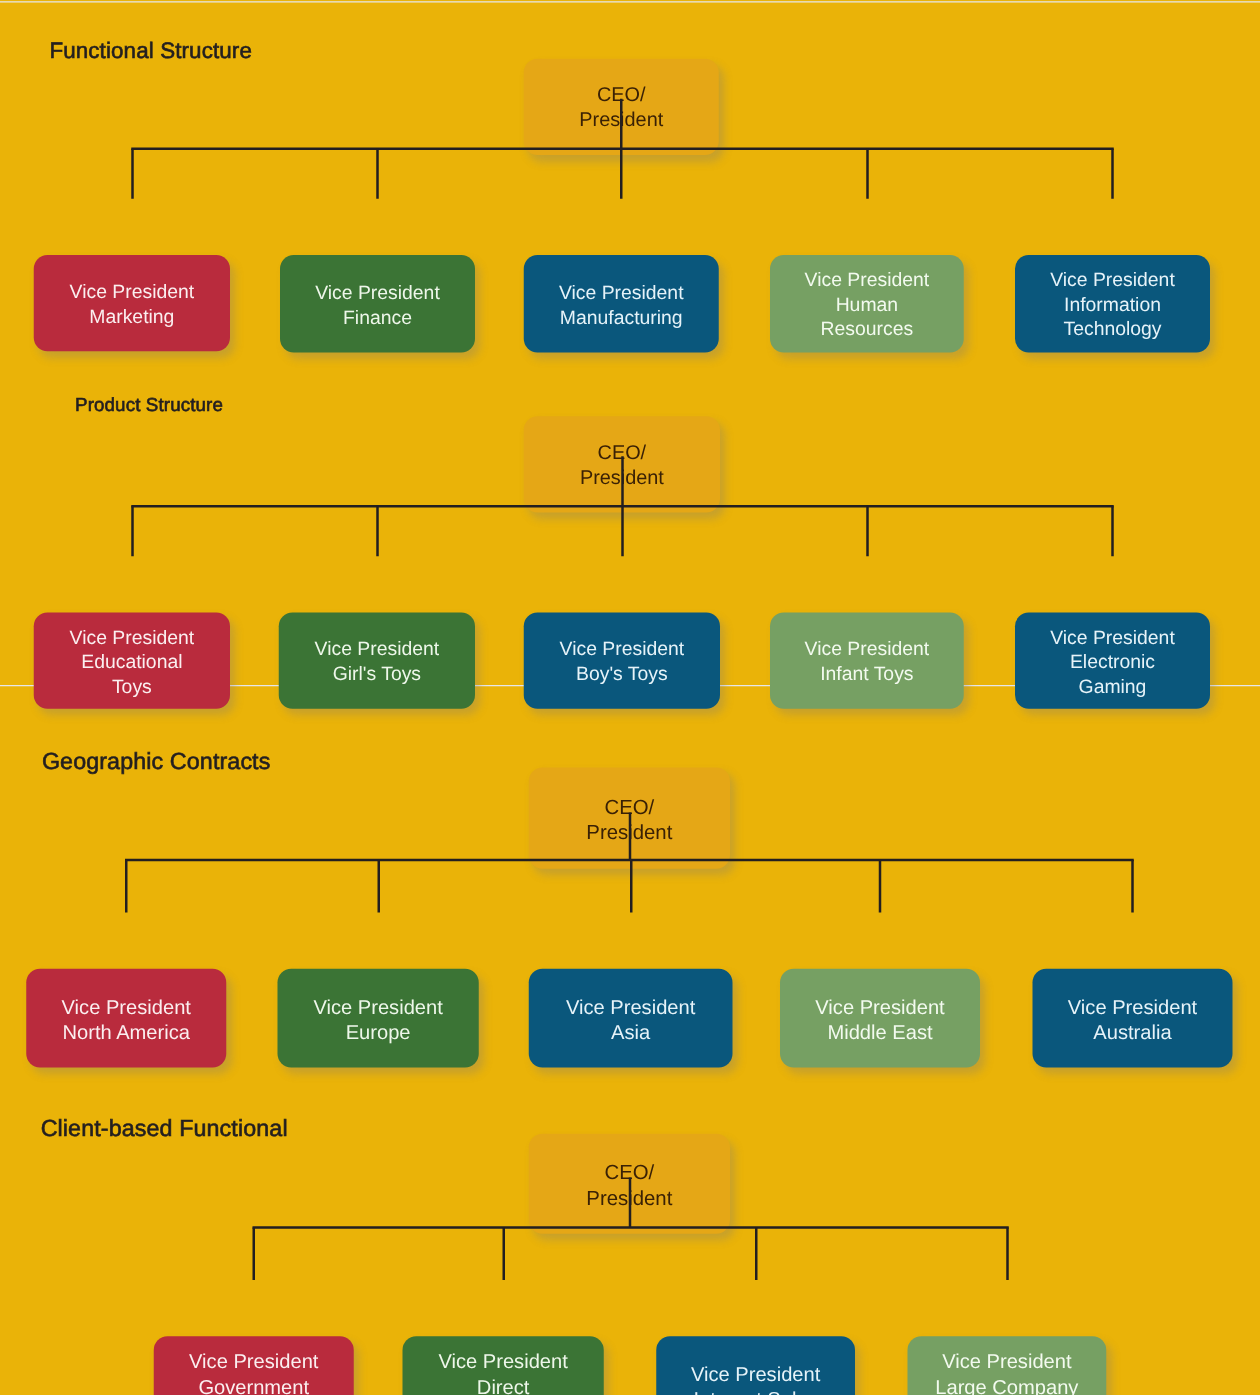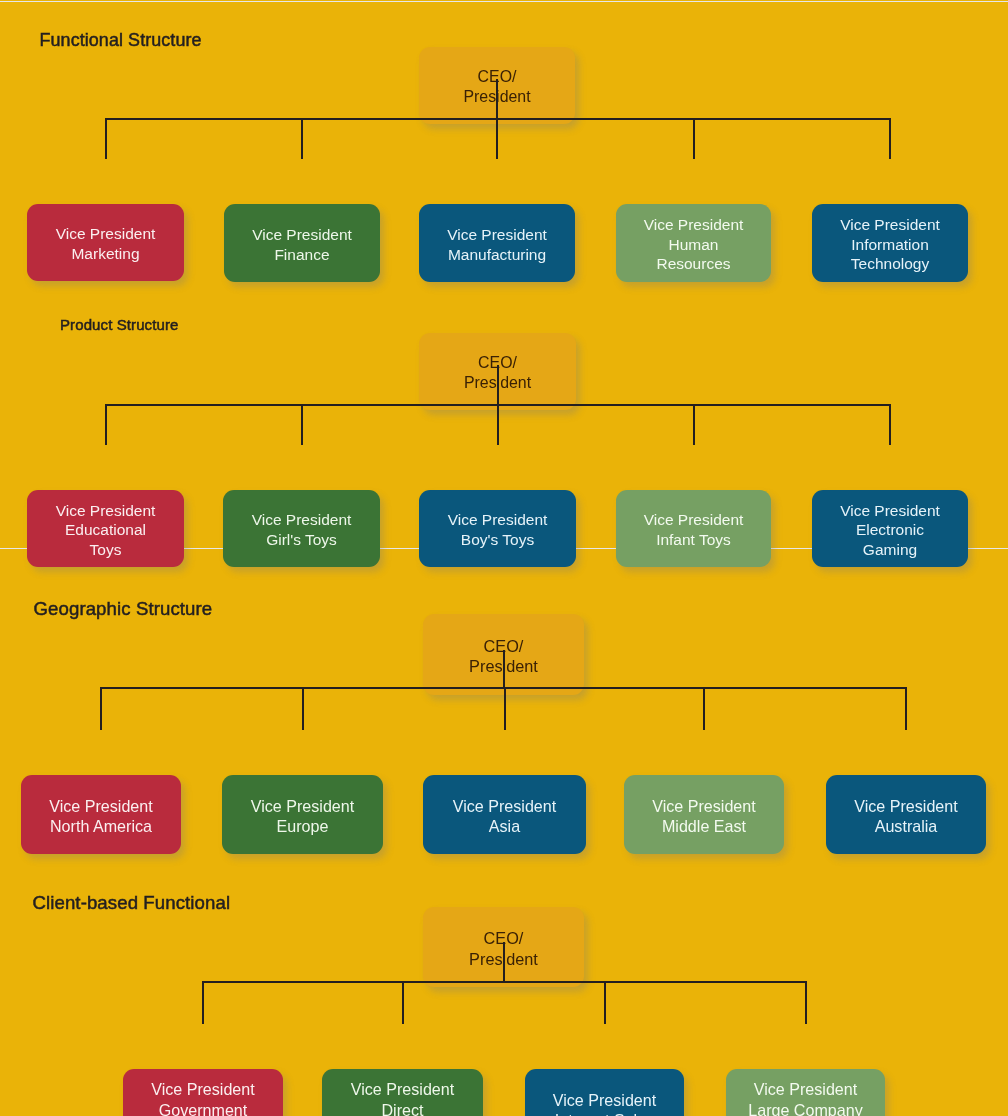--- a/index.html
+++ b/index.html
@@ -74,21 +74,21 @@
     </div>
   <div class="conn conn-v" style="left: 693px; top: 405px; height: 40px; background: rgb(35, 31, 32);"></div>
   <div class="node child" style="left: 616px; top: 445px; width: 155px; height: 77px; background: rgb(118, 160, 99); color: rgb(243, 250, 239); font-size: 15.5px; line-height: 19.6px;">
       <span class="label">Vice President<br>Infant Toys</span>
     </div>
   <div class="conn conn-v" style="left: 889px; top: 405px; height: 40px; background: rgb(35, 31, 32);"></div>
   <div class="node child" style="left: 812px; top: 445px; width: 156px; height: 77px; background: rgb(10, 87, 124); color: rgb(230, 243, 249); font-size: 15.5px; line-height: 19.6px;">
       <span class="label">Vice President<br>Electronic<br>Gaming</span>
     </div>
 
-  <div class="section-title" style="left: 33.5px; top: 597.588px; font-size: 18.6px; color: rgb(35, 31, 32);">Geographic Structure</div>
+  <div class="section-title" style="left: 33.5px; top: 597.588px; font-size: 18.6px; color: rgb(35, 31, 32);">Geographic Contracts</div>
   <div class="node root" style="left: 423px; top: 569px; width: 161px; height: 81px; background: rgb(229, 167, 22); color: rgb(58, 33, 5); font-size: 16.3px; line-height: 20.4px;">
       <span class="label">CEO/<br>President</span>
     </div>
   <div class="conn conn-v" style="left: 503px; top: 650px; height: 38px; background: rgb(35, 31, 32);"></div>
   <div class="conn conn-h" style="left: 100px; top: 687px; width: 807px; background: rgb(35, 31, 32);"></div>
   <div class="conn conn-v" style="left: 100px; top: 688px; height: 42px; background: rgb(35, 31, 32);"></div>
   <div class="node child" style="left: 21px; top: 730px; width: 160px; height: 79px; background: rgb(185, 43, 61); color: rgb(251, 239, 240); font-size: 16.1px; line-height: 20.4px;">
       <span class="label">Vice President<br>North America</span>
     </div>
   <div class="conn conn-v" style="left: 302px; top: 688px; height: 42px; background: rgb(35, 31, 32);"></div>

